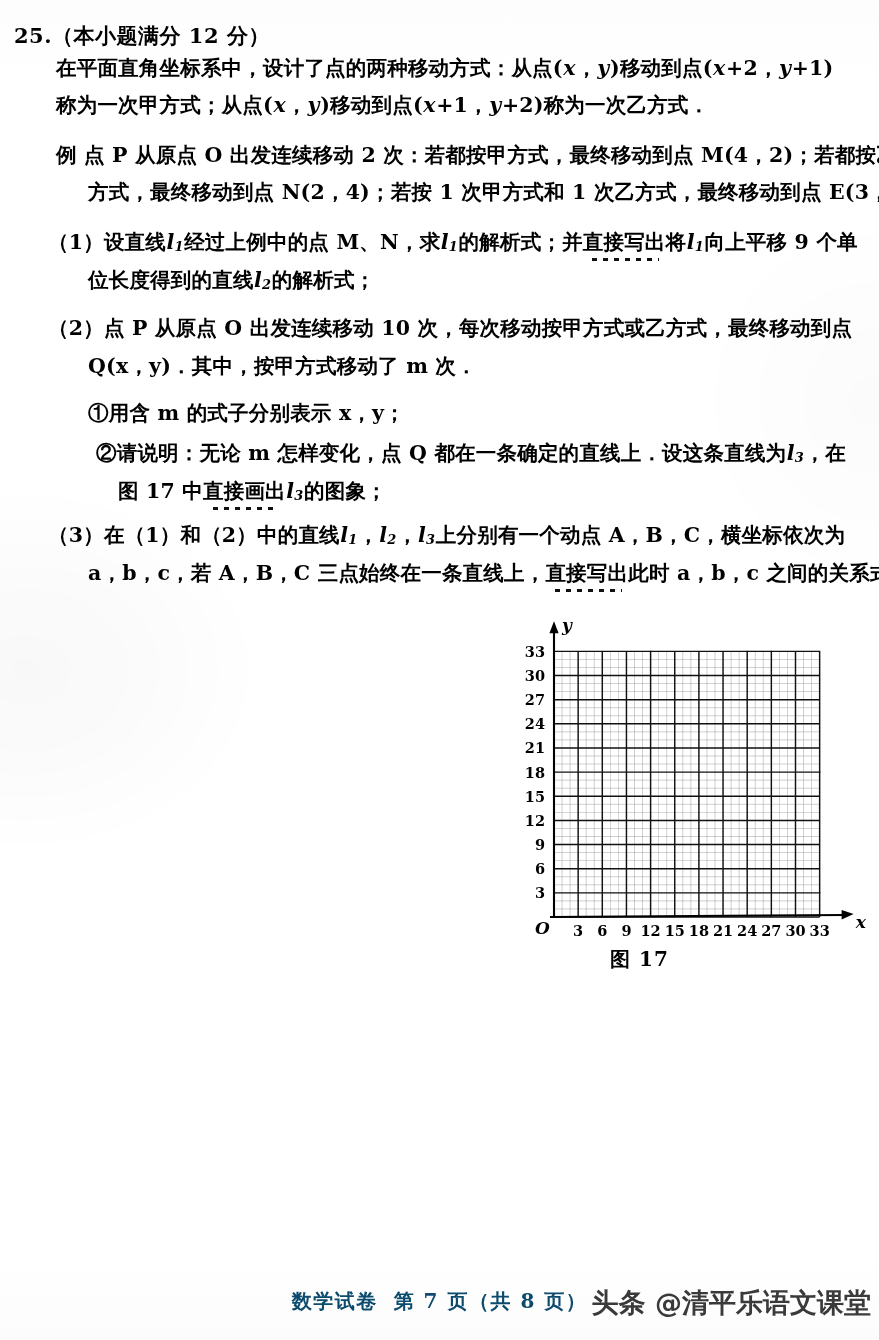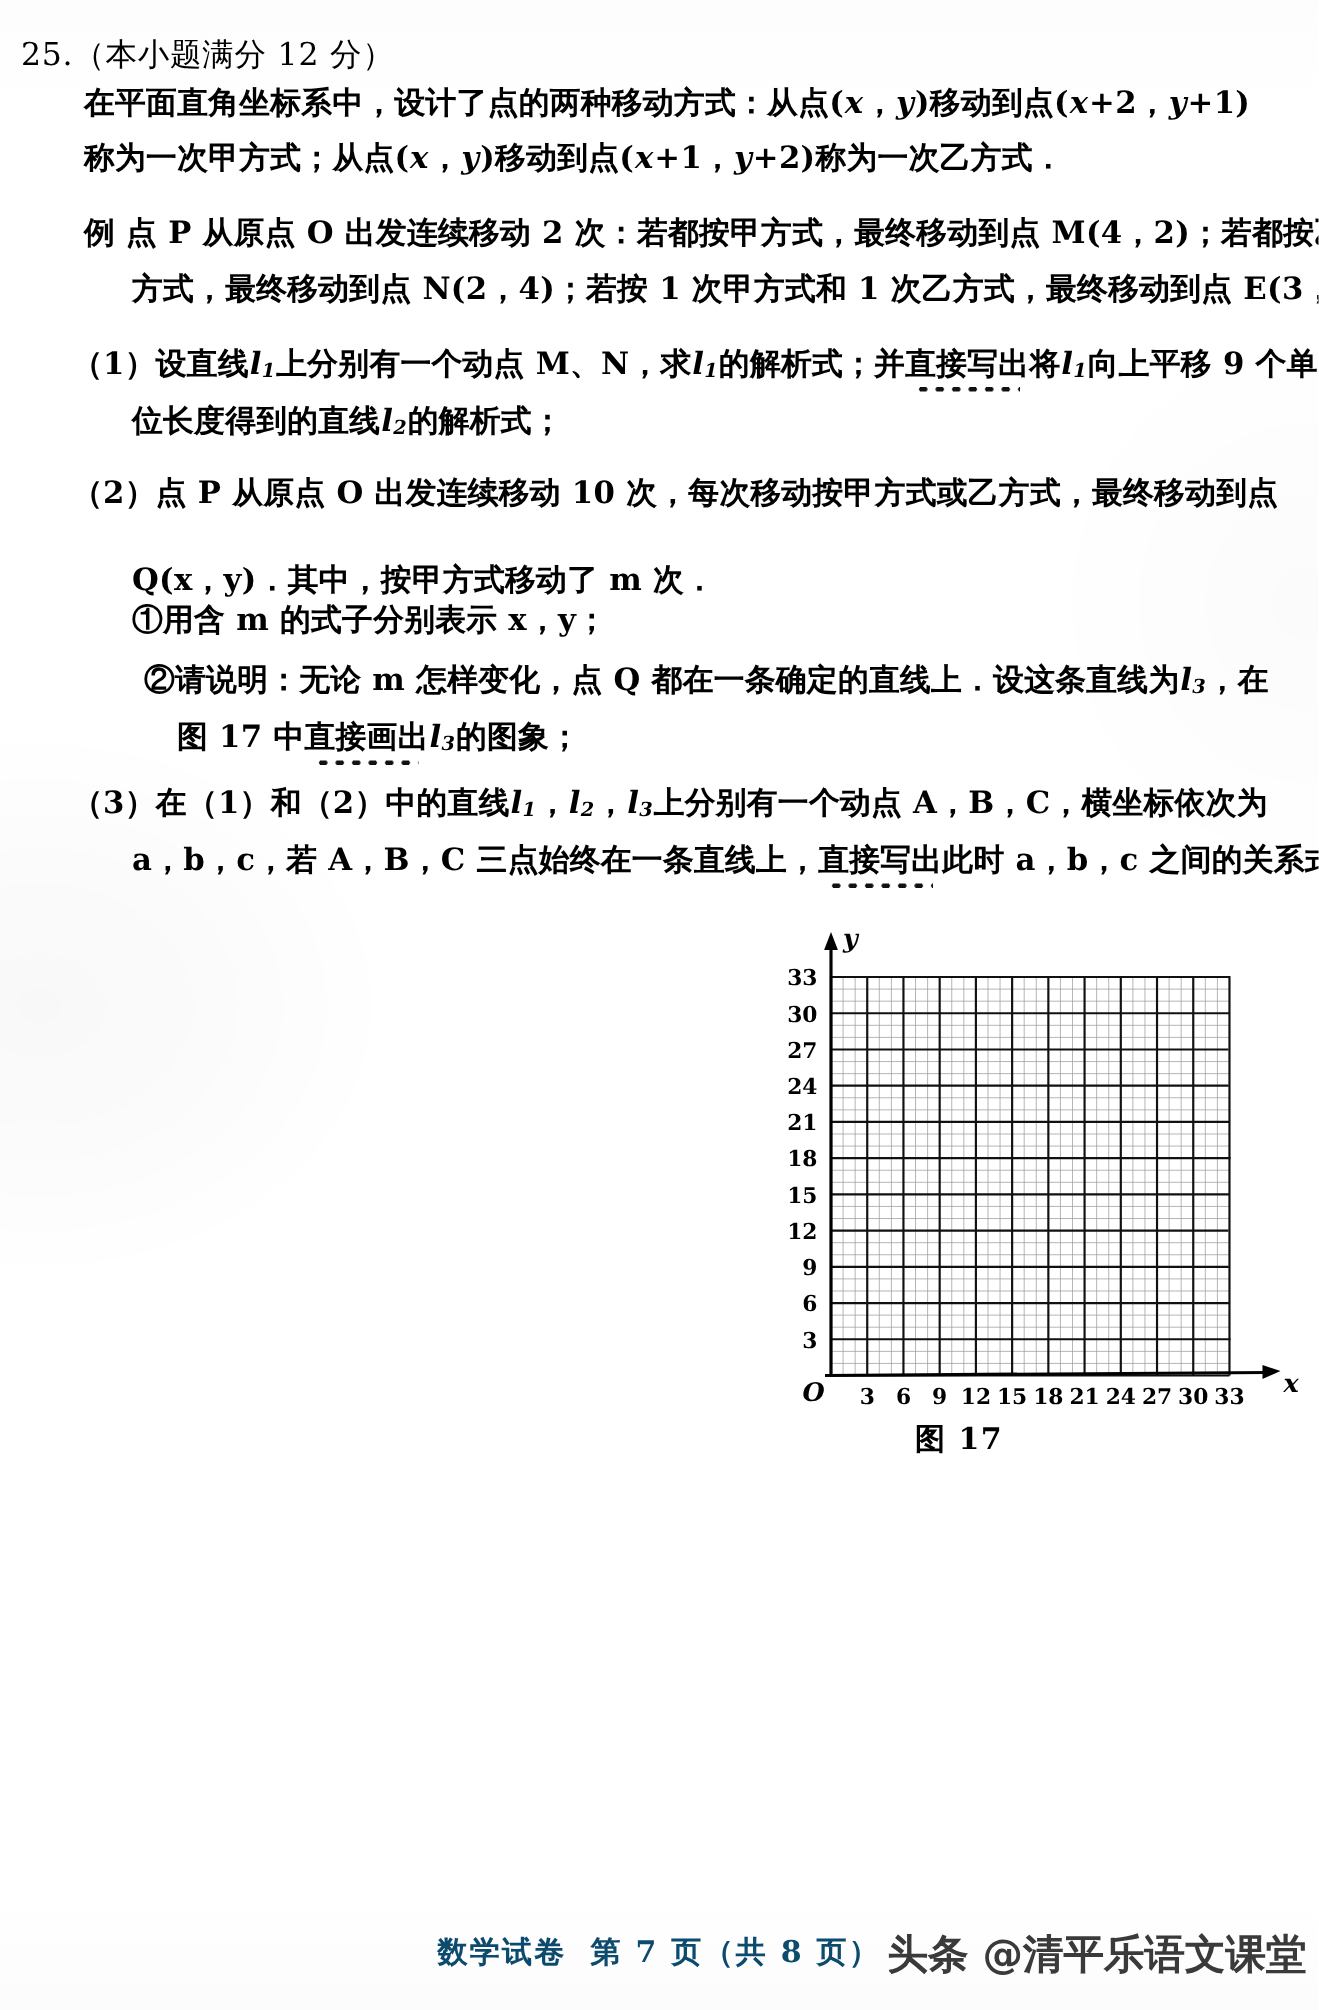--- a/index.html
+++ b/index.html
@@ -33,21 +33,21 @@
       radial-gradient(ellipse at 99% 30%, rgba(0,0,0,0.02) 0%, rgba(0,0,0,0) 18%);
     opacity: .85;
   }
 
   
   .qnum {
     position: absolute;
     left: 14px;
     top: 22px;
     font-size: 21px;
-    font-weight: 400;
+    font-weight: 700;
     letter-spacing: .5px;
     white-space: nowrap;
     font-family: "DejaVu Serif", "Liberation Serif", serif;
   }
 
   .para {
     position: absolute;
     font-size: 20.5px;
     font-weight: 700;
     letter-spacing: .2px;
@@ -158,30 +158,30 @@
 <div class="para" style="left:56px; top:95px;">
   <span>称为一次甲方式；从点</span><span>(<i class="v">x</i>，<i class="v">y</i>)</span><span>移动到点</span><span>(<i class="v">x</i>+1，<i class="v">y</i>+2)</span><span>称为一次乙方式．</span>
 </div>
 
 <div class="para" style="left:56px; top:145px;">
   <span>例</span>&nbsp;<span>点 P 从原点 O 出发连续移动 2 次：若都按甲方式，最终移动到点 M(4，2)；若都按乙</span>
 </div>
 <div class="para" style="left:88px; top:182px;">方式，最终移动到点 N(2，4)；若按 1 次甲方式和 1 次乙方式，最终移动到点 E(3，3)．</div>
 
 <div class="para" style="left:48px; top:232px;">
-  <span>（1）</span><span>设直线</span><i class="v">l<sub class="s">1</sub></i><span>上分别有一个动点 M、N，求</span><i class="v">l<sub class="s">1</sub></i><span>的解析式；并</span><span class="dot-emph">直接写出</span><span>将</span><i class="v">l<sub class="s">1</sub></i><span>向上平移 9 个单</span>
+  <span>（1）</span><span>设直线</span><i class="v">l<sub class="s">1</sub></i><span>经过上例中的点 M、N，求</span><i class="v">l<sub class="s">1</sub></i><span>的解析式；并</span><span class="dot-emph">直接写出</span><span>将</span><i class="v">l<sub class="s">1</sub></i><span>向上平移 9 个单</span>
 </div>
 <div class="para" style="left:88px; top:270px;">
   <span>位长度得到的直线</span><i class="v">l<sub class="s">2</sub></i><span>的解析式；</span>
 </div>
 
 <div class="para" style="left:48px; top:318px;">
   <span>（2）</span><span>点 P 从原点 O 出发连续移动 10 次，每次移动按甲方式或乙方式，最终移动到点</span>
 </div>
-<div class="para" style="left:88px; top:356px;margin-top:20px;">Q(x，y)．其中，按甲方式移动了 m 次．</div>
+<div class="para" style="left:88px; top:356px;">Q(x，y)．其中，按甲方式移动了 m 次．</div>
 
 <div class="para" style="left:88px; top:403px;">①用含 m 的式子分别表示 x，y；</div>
 
 <div class="para" style="left:96px; top:443px;">
   <span>②请说明：无论 m 怎样变化，点 Q 都在一条确定的直线上．设这条直线为</span><i class="v">l<sub class="s">3</sub></i><span>，在</span>
 </div>
 <div class="para" style="left:118px; top:481px;">
   <span>图 17 中</span><span class="dot-emph">直接画出</span><i class="v">l<sub class="s">3</sub></i><span>的图象；</span>
 </div>
 

